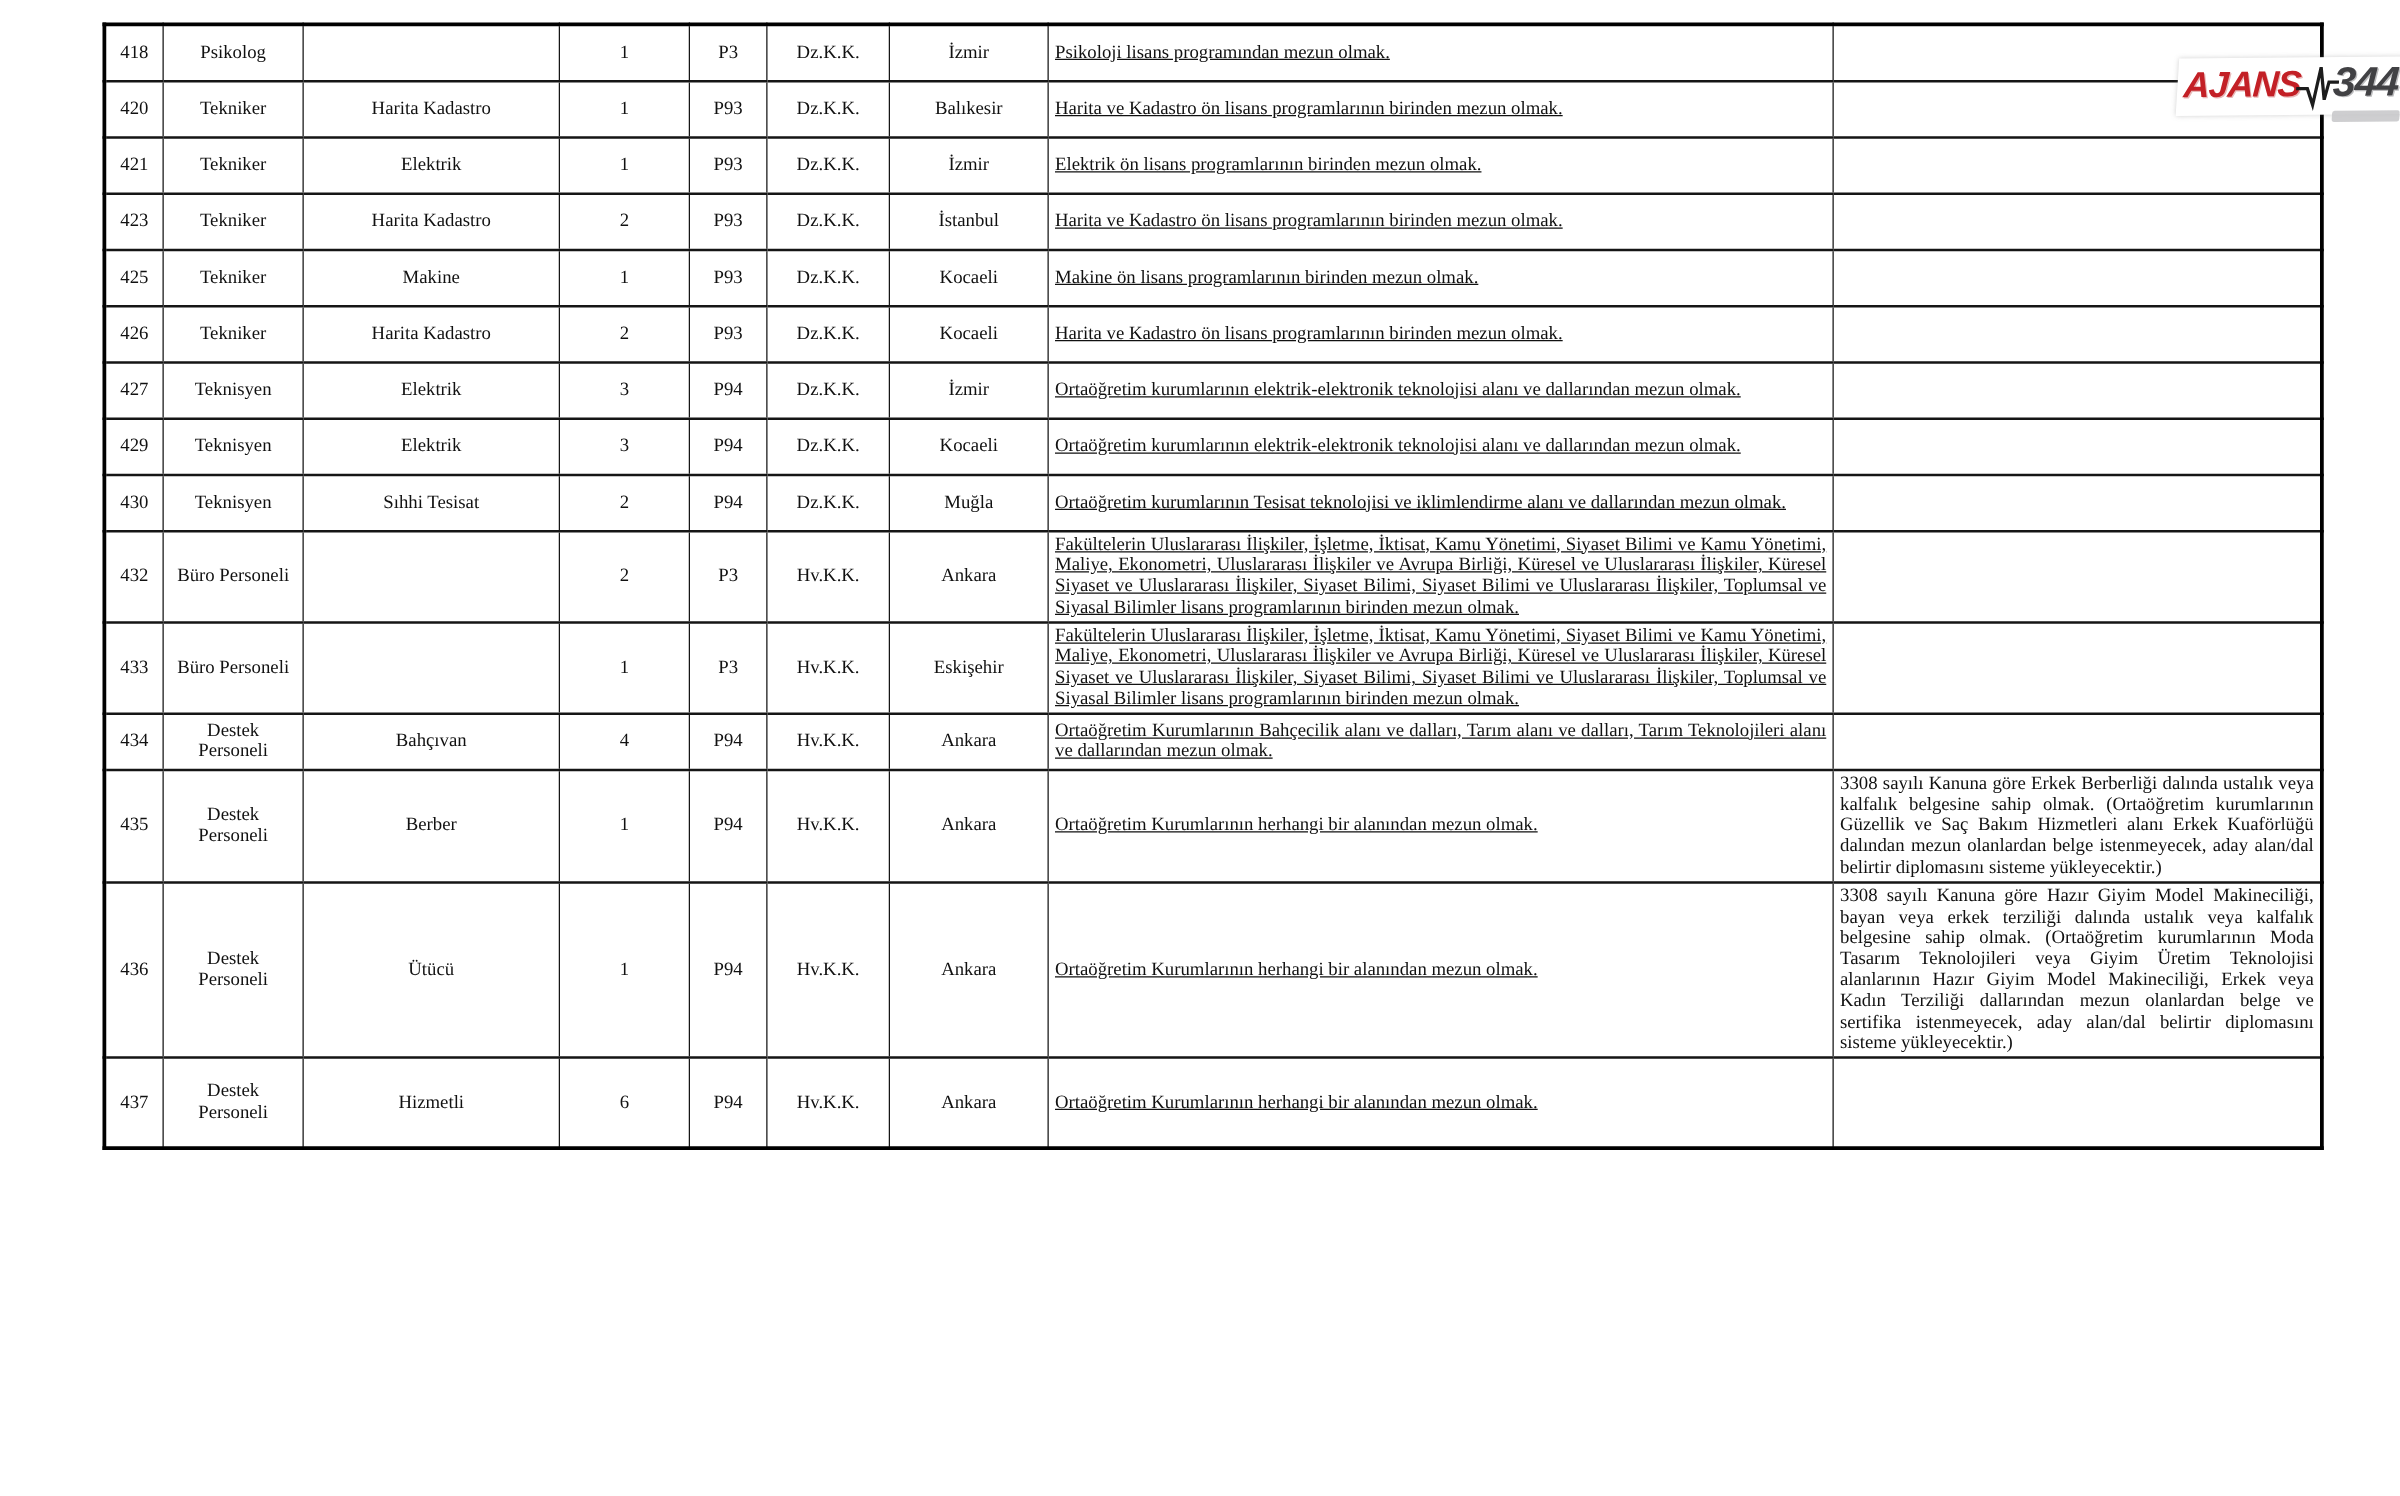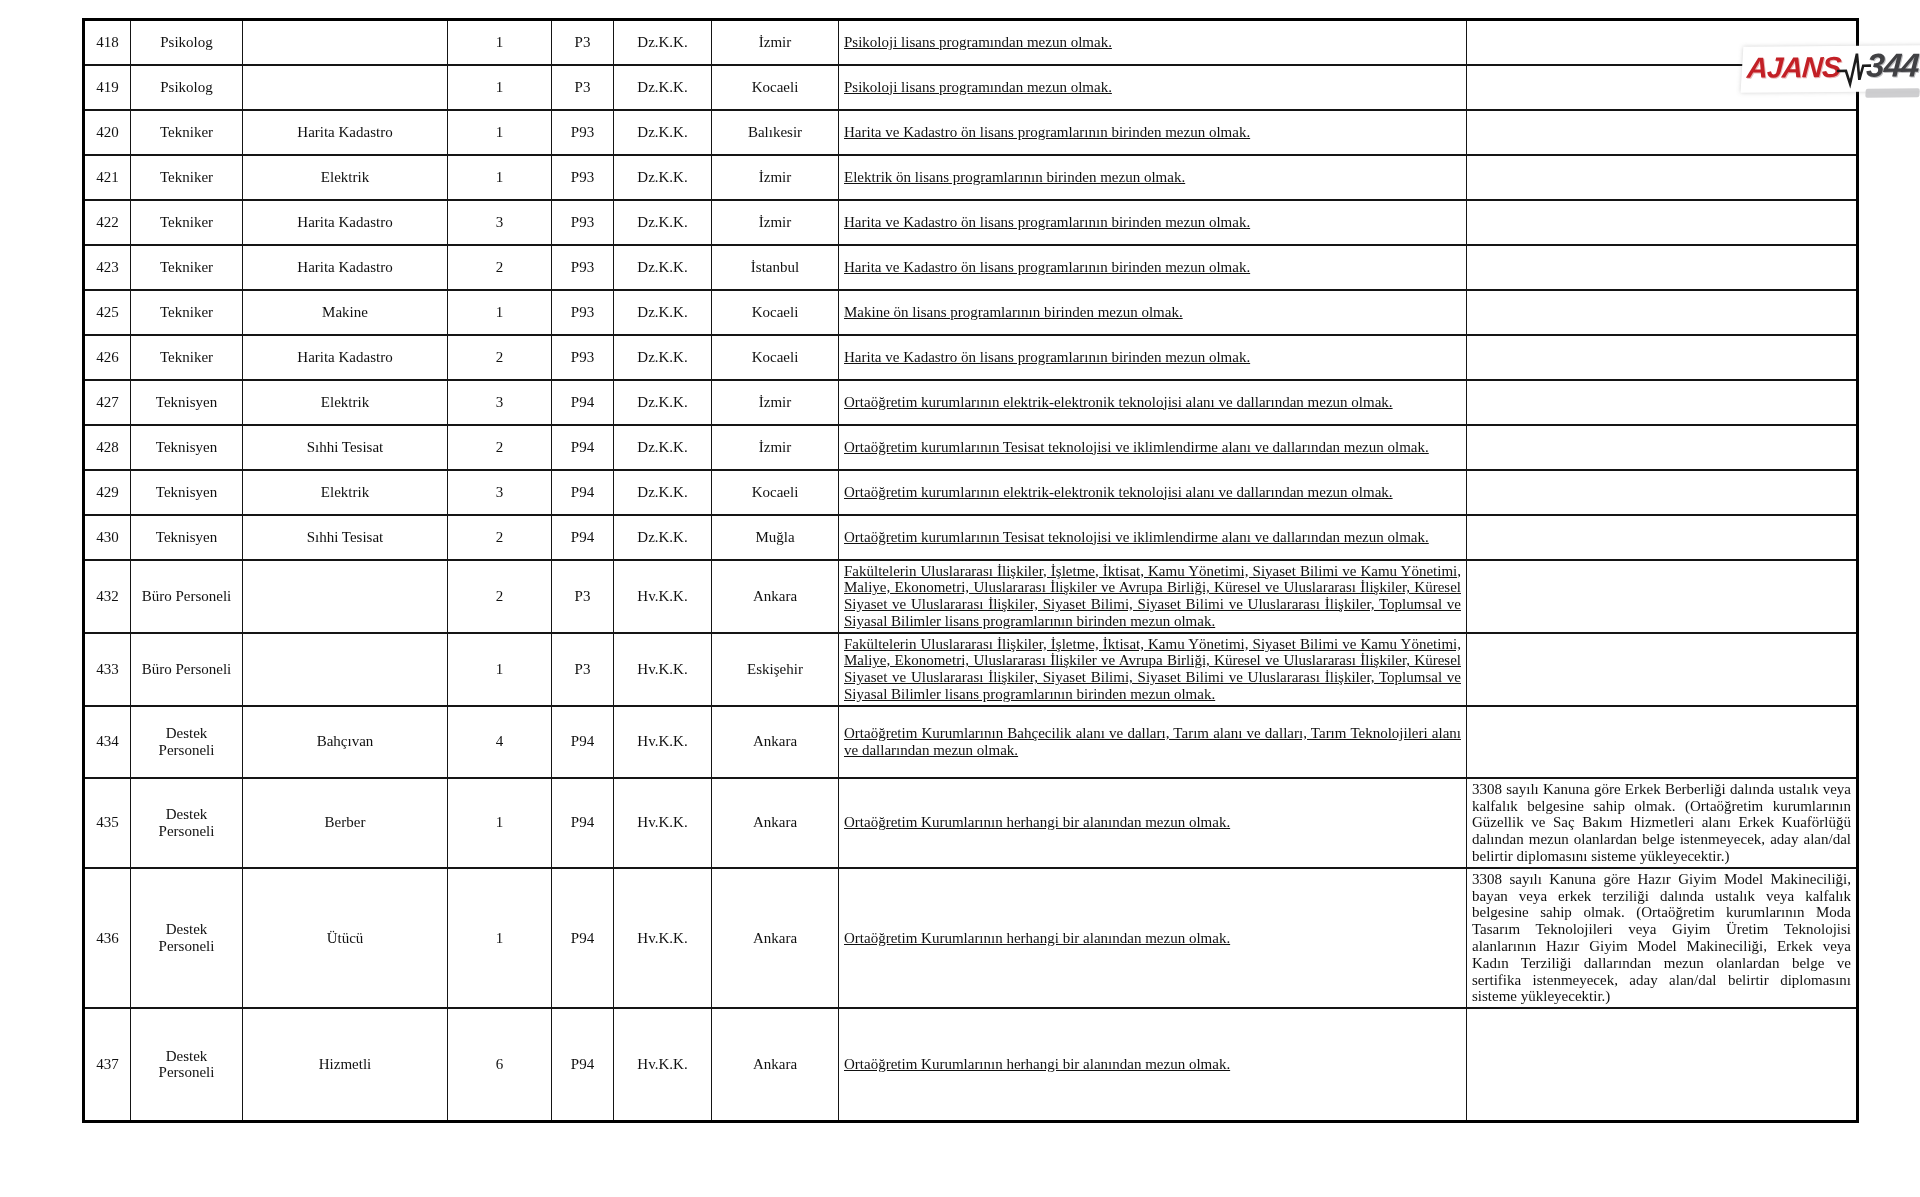--- a/index.html
+++ b/index.html
@@ -114,61 +114,39 @@
           <td class="col-unvan">Psikolog</td>
           <td class="col-brans"></td>
           <td class="col-adet">1</td>
           <td class="col-kod">P3</td>
           <td class="col-kuvvet">Dz.K.K.</td>
           <td class="col-il">İzmir</td>
           <td class="col-nitelik">Psikoloji lisans programından mezun olmak.</td>
           <td class="col-aciklama"></td>
         </tr>
         <tr>
-          <td class="col-sira">419</td>
-          <td class="col-unvan">Psikolog</td>
-          <td class="col-brans"></td>
-          <td class="col-adet">1</td>
-          <td class="col-kod">P3</td>
-          <td class="col-kuvvet">Dz.K.K.</td>
-          <td class="col-il">Kocaeli</td>
-          <td class="col-nitelik">Psikoloji lisans programından mezun olmak.</td>
-          <td class="col-aciklama"></td>
-        </tr>
-        <tr>
           <td class="col-sira">420</td>
           <td class="col-unvan">Tekniker</td>
           <td class="col-brans">Harita Kadastro</td>
           <td class="col-adet">1</td>
           <td class="col-kod">P93</td>
           <td class="col-kuvvet">Dz.K.K.</td>
           <td class="col-il">Balıkesir</td>
           <td class="col-nitelik">Harita ve Kadastro ön lisans programlarının birinden mezun olmak.</td>
           <td class="col-aciklama"></td>
         </tr>
         <tr>
           <td class="col-sira">421</td>
           <td class="col-unvan">Tekniker</td>
           <td class="col-brans">Elektrik</td>
           <td class="col-adet">1</td>
           <td class="col-kod">P93</td>
           <td class="col-kuvvet">Dz.K.K.</td>
           <td class="col-il">İzmir</td>
           <td class="col-nitelik">Elektrik ön lisans programlarının birinden mezun olmak.</td>
-          <td class="col-aciklama"></td>
-        </tr>
-        <tr>
-          <td class="col-sira">422</td>
-          <td class="col-unvan">Tekniker</td>
-          <td class="col-brans">Harita Kadastro</td>
-          <td class="col-adet">3</td>
-          <td class="col-kod">P93</td>
-          <td class="col-kuvvet">Dz.K.K.</td>
-          <td class="col-il">İzmir</td>
-          <td class="col-nitelik">Harita ve Kadastro ön lisans programlarının birinden mezun olmak.</td>
           <td class="col-aciklama"></td>
         </tr>
         <tr>
           <td class="col-sira">423</td>
           <td class="col-unvan">Tekniker</td>
           <td class="col-brans">Harita Kadastro</td>
           <td class="col-adet">2</td>
           <td class="col-kod">P93</td>
           <td class="col-kuvvet">Dz.K.K.</td>
           <td class="col-il">İstanbul</td>
@@ -199,31 +177,20 @@
         </tr>
         <tr>
           <td class="col-sira">427</td>
           <td class="col-unvan">Teknisyen</td>
           <td class="col-brans">Elektrik</td>
           <td class="col-adet">3</td>
           <td class="col-kod">P94</td>
           <td class="col-kuvvet">Dz.K.K.</td>
           <td class="col-il">İzmir</td>
           <td class="col-nitelik">Ortaöğretim kurumlarının elektrik-elektronik teknolojisi alanı ve dallarından mezun olmak.</td>
-          <td class="col-aciklama"></td>
-        </tr>
-        <tr>
-          <td class="col-sira">428</td>
-          <td class="col-unvan">Teknisyen</td>
-          <td class="col-brans">Sıhhi Tesisat</td>
-          <td class="col-adet">2</td>
-          <td class="col-kod">P94</td>
-          <td class="col-kuvvet">Dz.K.K.</td>
-          <td class="col-il">İzmir</td>
-          <td class="col-nitelik">Ortaöğretim kurumlarının Tesisat teknolojisi ve iklimlendirme alanı ve dallarından mezun olmak.</td>
           <td class="col-aciklama"></td>
         </tr>
         <tr>
           <td class="col-sira">429</td>
           <td class="col-unvan">Teknisyen</td>
           <td class="col-brans">Elektrik</td>
           <td class="col-adet">3</td>
           <td class="col-kod">P94</td>
           <td class="col-kuvvet">Dz.K.K.</td>
           <td class="col-il">Kocaeli</td>

